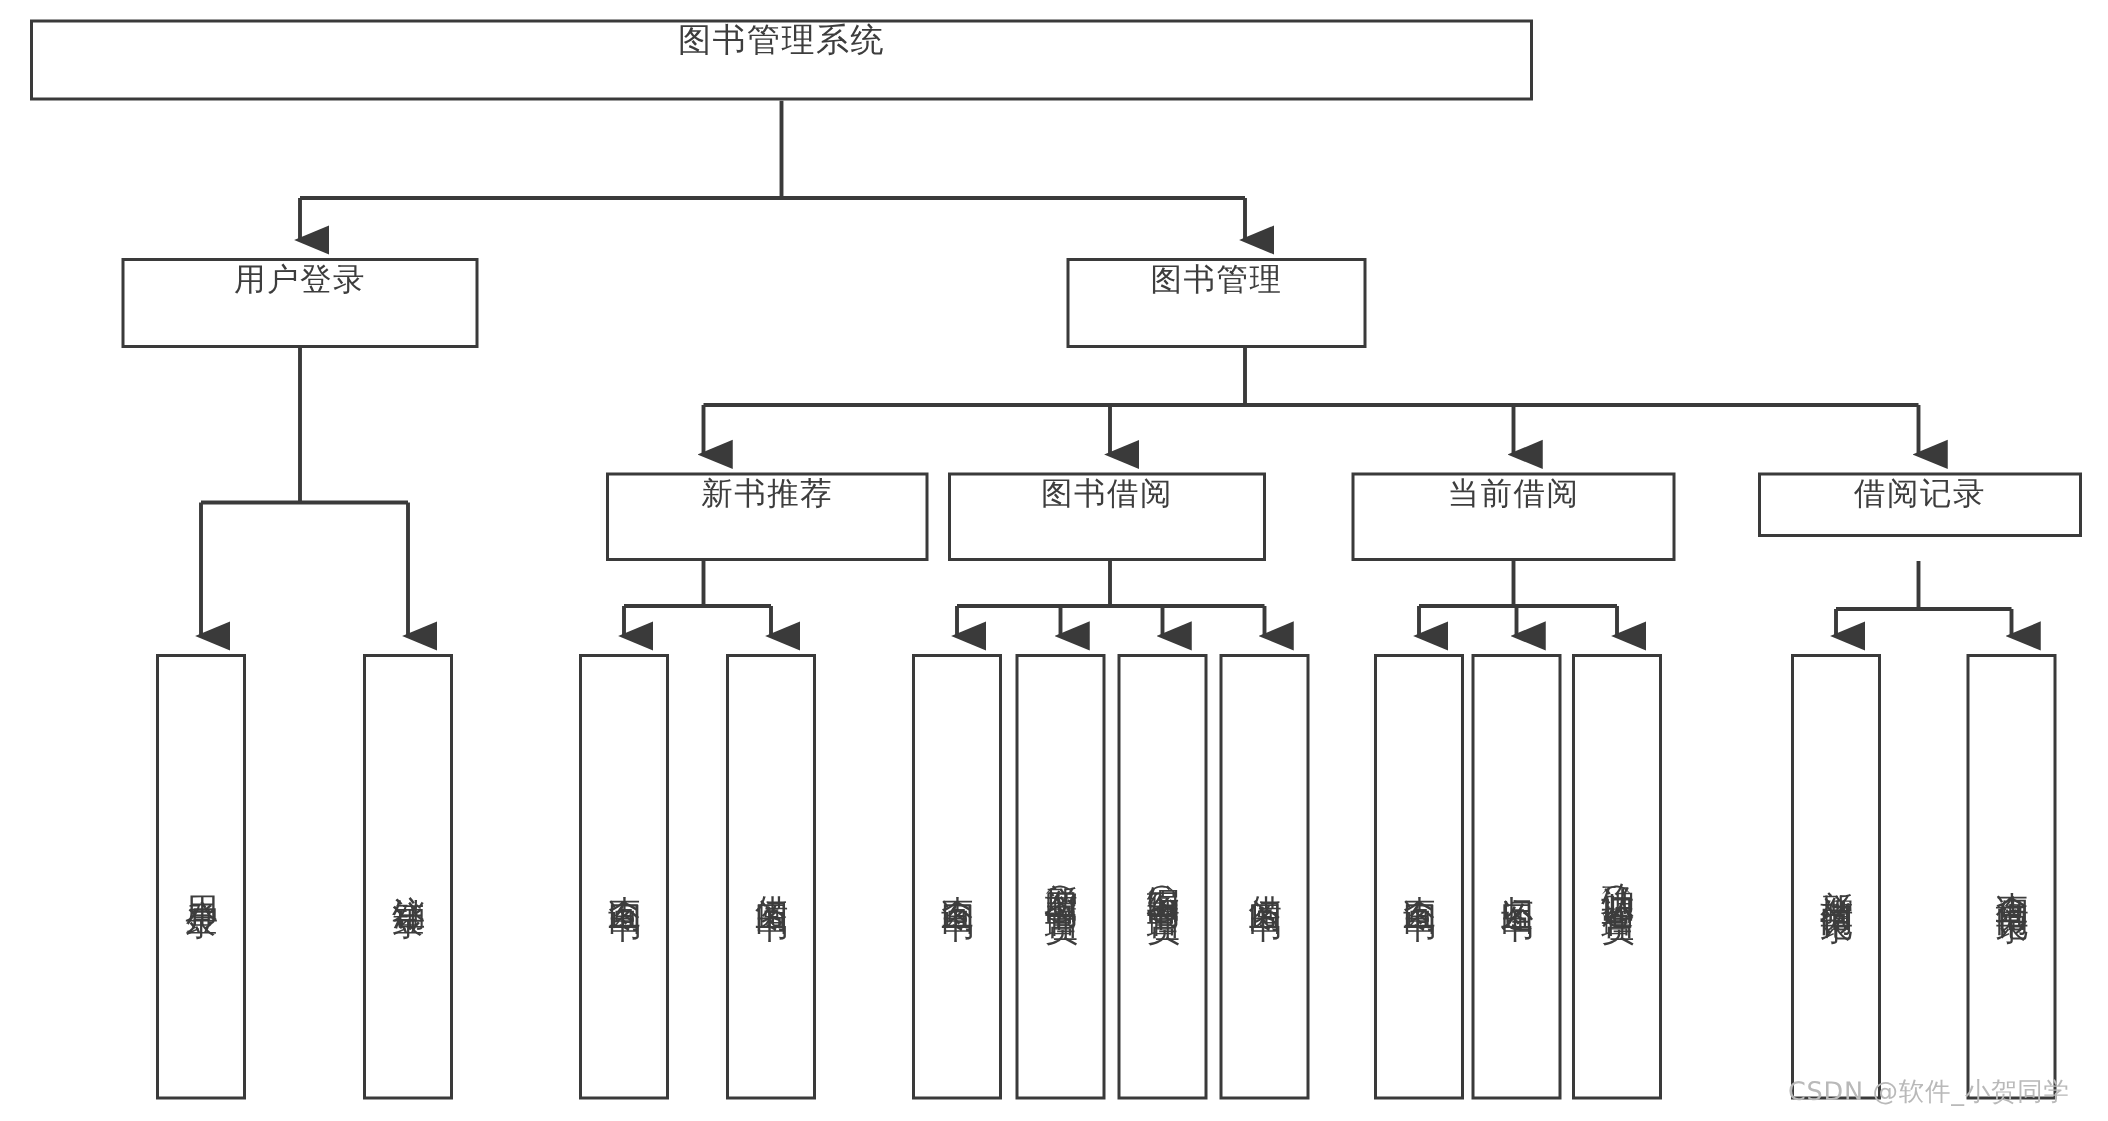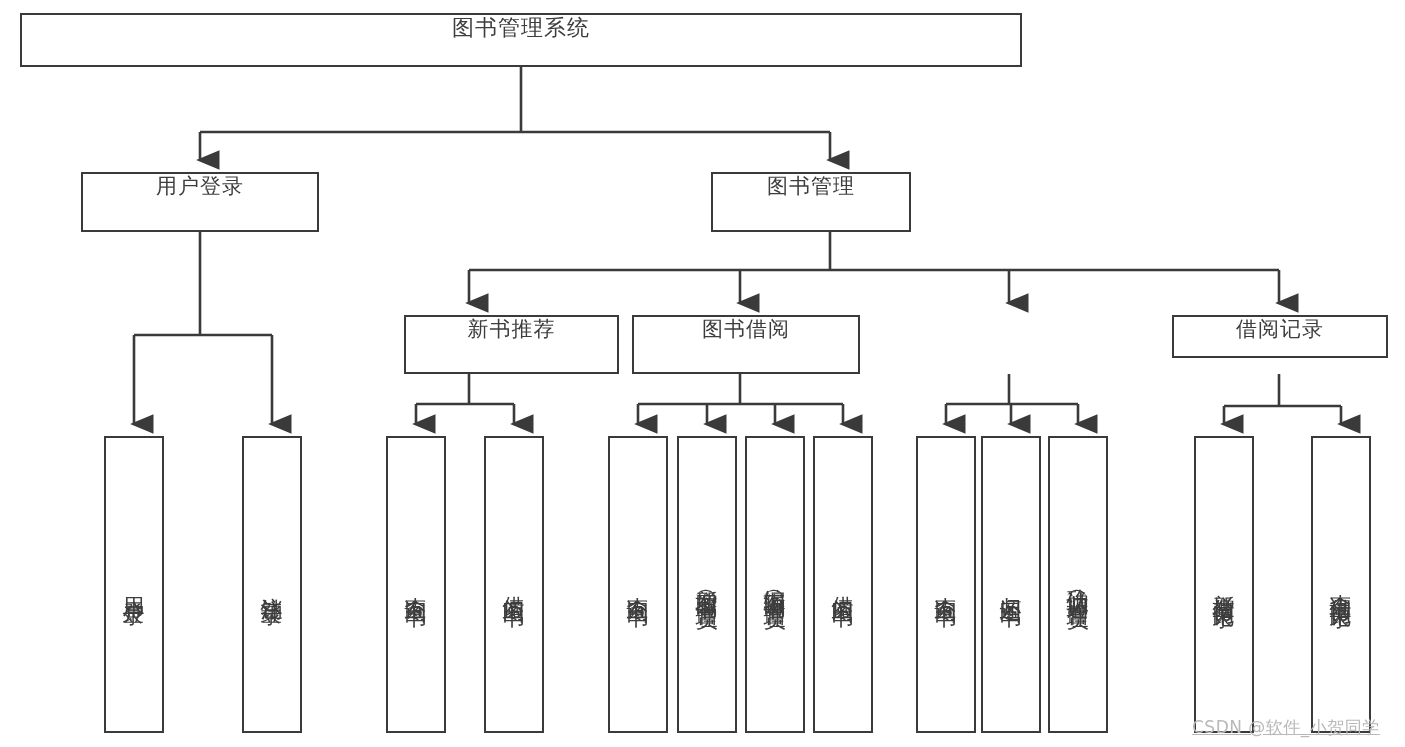--- a/index.html
+++ b/index.html
@@ -135,24 +135,27 @@
   </div>
 
   <div class="node horiz" style="left:711px; top:172px; width:200px; height:60px;">
     <span class="lbl">图书管理</span>
   </div>
 
   <div class="node horiz" style="left:362px; top:315px; width:215px; height:59px;margin-left:42px;">
     <span class="lbl">新书推荐</span>
   </div>
 
-  <div class="node horiz" style="left:632px; top:315px; width:228px; height:59px;">
+  <div class="node horiz" style="left:632px; top:315px; width:212px; height:59px;">
     <span class="lbl">图书借阅</span>
   </div>
 
+  <div class="node horiz" style="left:901px; top:315px; width:216px; height:59px;">
+    <span class="lbl">当前借阅</span>
+  </div>
 
   <div class="node horiz" style="left:1172px; top:315px; width:216px; height:43px;">
     <span class="lbl">借阅记录</span>
   </div>
 
   <div class="node vert" style="left:104px; top:436px; width:60px; height:297px;">
     <span class="lbl">用户登录</span>
   </div>
 
   <div class="node vert" style="left:242px; top:436px; width:60px; height:297px;">
@@ -196,15 +199,15 @@
   </div>
 
   <div class="node vert" style="left:1194px; top:436px; width:60px; height:297px;">
     <span class="lbl">新增借阅记录</span>
   </div>
 
   <div class="node vert" style="left:1311px; top:436px; width:60px; height:297px;">
     <span class="lbl">查询借阅记录</span>
   </div>
 
-  <div class="watermark" style="left:1192px; top:716px;text-decoration:underline;">CSDN @软件_小贺同学</div>
+  <div class="watermark" style="left:1192px; top:716px;">CSDN @软件_小贺同学</div>
 
 </div>
 
 </body></html>

